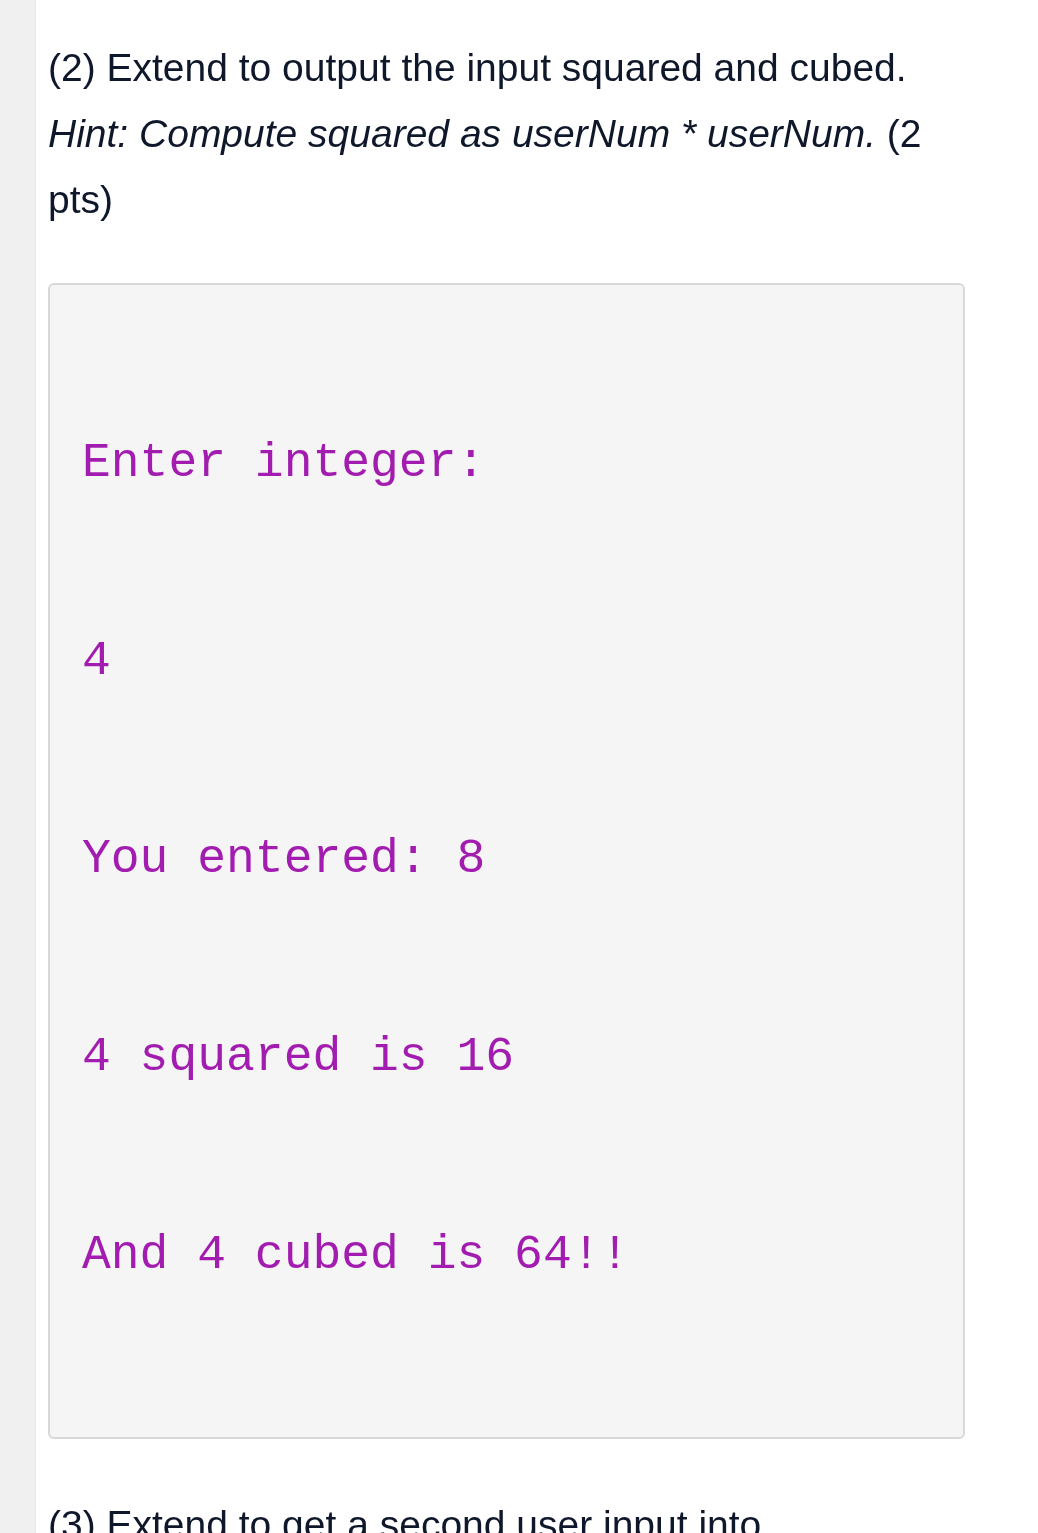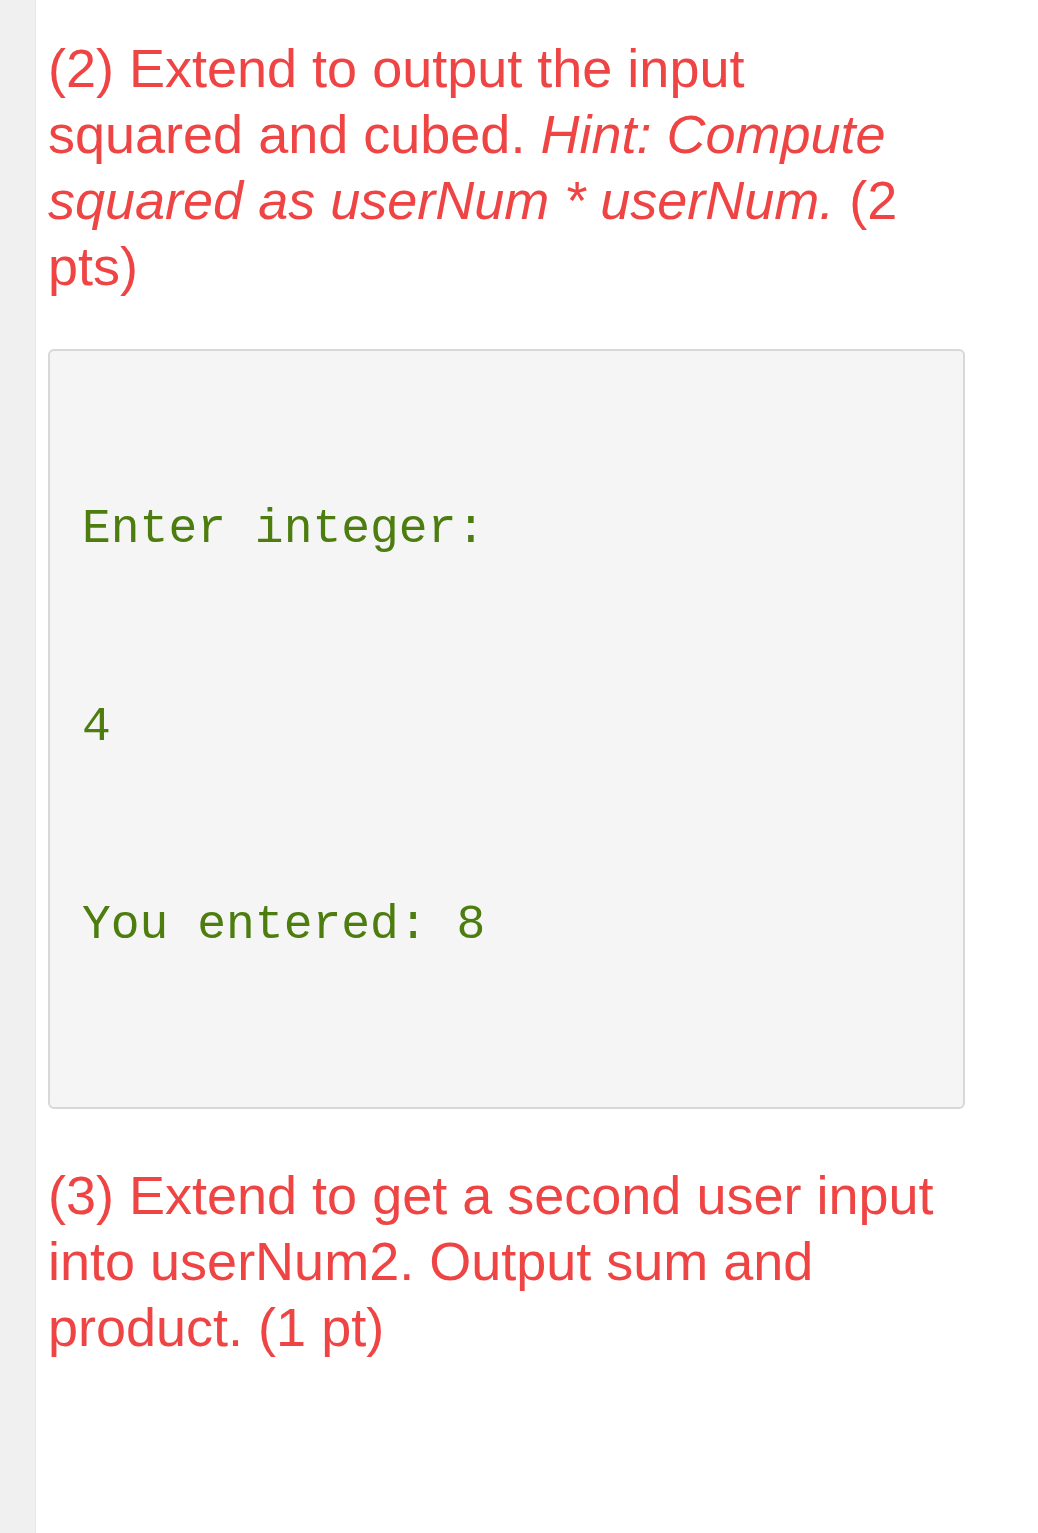--- a/index.html
+++ b/index.html
@@ -22,56 +22,58 @@
     width: 36px; height: 100%;
     background: #f0f0f1;
     border-right: 1px solid #e8e8ea;
   }
   .content {
     position: absolute;
     left: 48px; top: 0;
     width: 917px;
   }
   .question {
-    font-size: 54px;
+    font-size: 39px;
     line-height: 66px;
     font-weight: 400;
     margin: 0;
     width: 886px;
-    color: #ef4444;
+    color: #0f172a;
   }
   .question .hint-italic { font-style: italic; }
   .question-2 { margin: 35px 0 50px 0; }
   .question-3 { margin: 0 0 48px 0; }
   .console-box {
     width: 917px;
     background: #f5f5f6;
     border: 2px solid #d8d8d8;
     border-radius: 6px;
     padding: 13px 20px 17px 32px;
     font-family: "Liberation Mono", "DejaVu Sans Mono", monospace;
     font-size: 48px;
     line-height: 66px;
-    color: #4d7c0f;
+    color: #a21caf;
     white-space: pre;
     overflow: hidden;
   }
   .console-box-1 { margin: 0 0 53px 0; }
   .console-line { min-height: 66px; }
 </style>
 </head>
 <body>
 
 <div class="gutter"></div>
 
 <main class="content">
 
   <h2 class="question question-2"><span>(2) Extend to output the input squared and cubed. </span><span class="hint-italic">Hint: Compute squared as userNum * userNum.</span><span> (2 pts)</span></h2>
 
   <section class="console-box console-box-1">
     <div class="console-line">Enter integer:</div>
     <div class="console-line">4</div>
     <div class="console-line">You entered: 8</div>
+    <div class="console-line">4 squared is 16</div>
+    <div class="console-line">And 4 cubed is 64!!</div>
   </section>
 
   <h2 class="question question-3"><span>(3) Extend to get a second user input into userNum2. Output sum and product. (1 pt)</span><span class="hint-italic"></span><span></span></h2>
 
 </main>
 
 </body></html>

